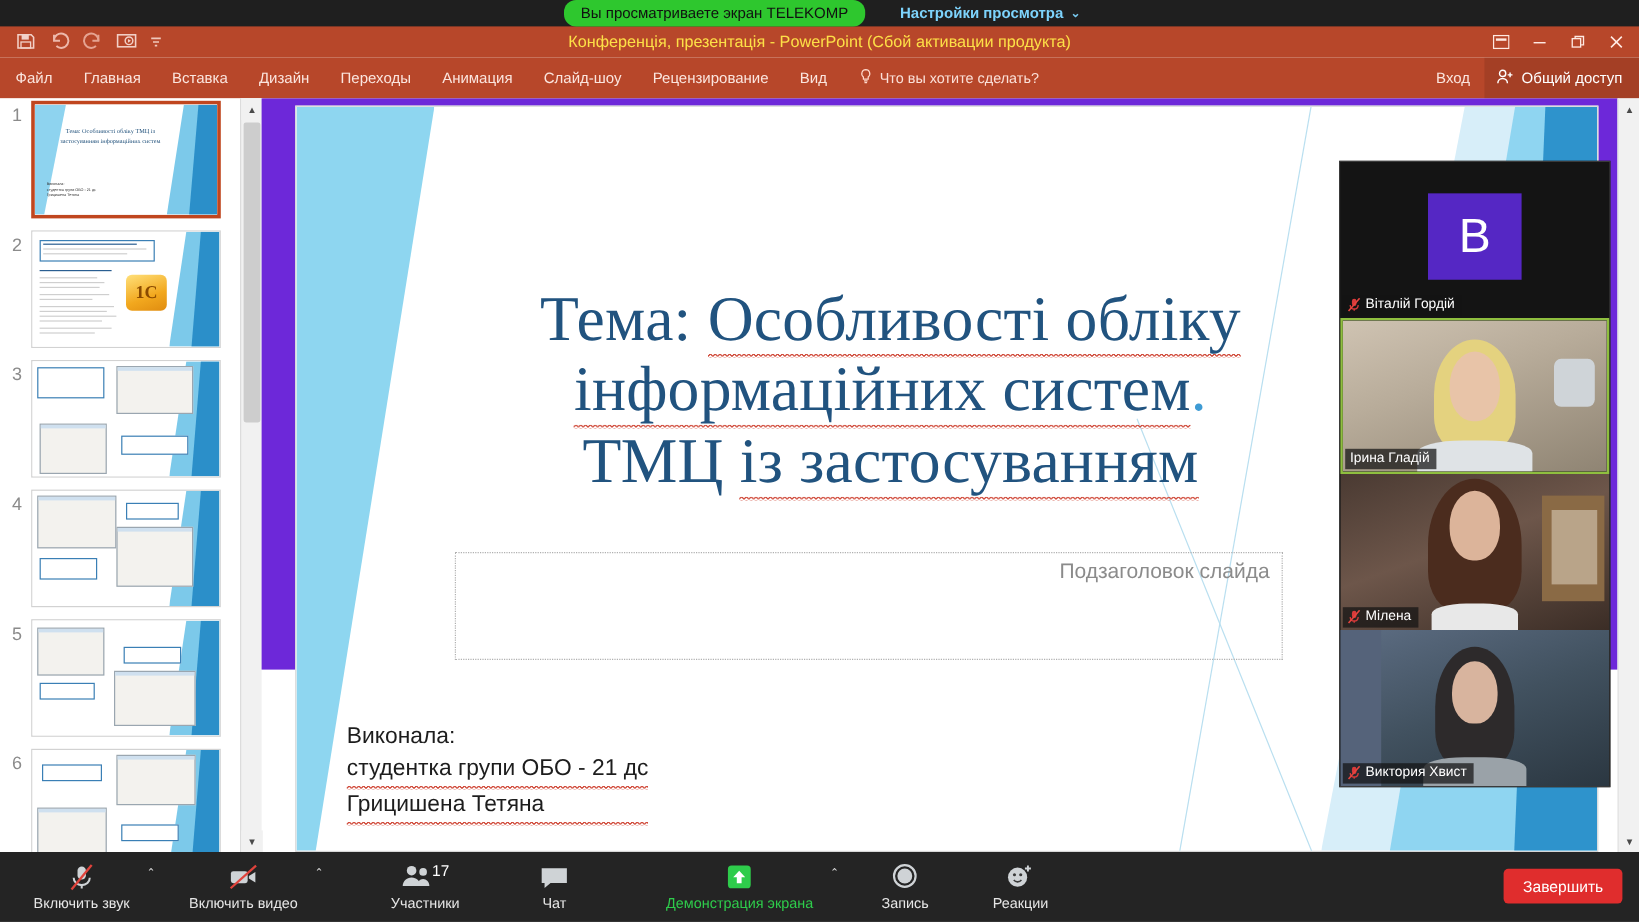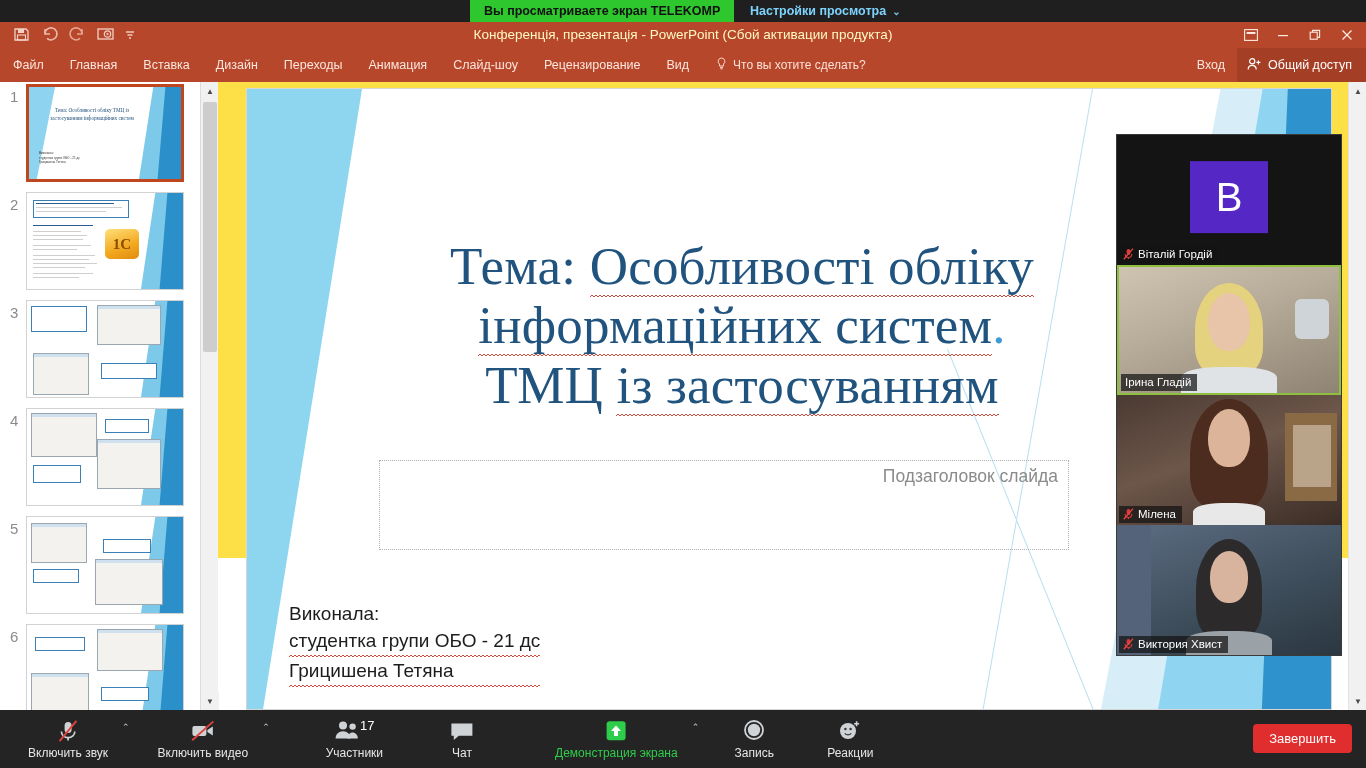--- a/index.html
+++ b/index.html
@@ -12,23 +12,24 @@
   #app { position: relative; width: 1366px; height: 768px; }
 
   
   .zoom-topbar {
     position: absolute; left: 0; top: 0; width: 1366px; height: 22px;
     background: #1f1f1f; z-index: 50;
   }
   .share-banner {
     position: absolute; left: 470px; top: 0; height: 22px;
     background: #2ec72e; color: #111;
-    font-size: 12.5px; font-weight: bold;
+    font-size: 12.5px; font-weight: normal;
     display: flex; align-items: center; padding: 0 14px;
     white-space: nowrap;
+    border-radius: 10px;
   }
   .view-options {
     position: absolute; left: 738px; top: 0; height: 22px;
     color: #7dd3fc; font-size: 12.5px; font-weight: bold;
     display: flex; align-items: center; gap: 6px; padding: 0 12px;
     white-space: nowrap;
   }
   .view-options .chev { font-size: 10px; opacity: .95; }
 
   
@@ -43,21 +44,21 @@
   .qat {
     position: absolute; left: 6px; top: 22px; height: 24px;
     display: flex; align-items: center; gap: 9px; padding-left: 6px;
   }
   .qat-ico {
     width: 19px; height: 19px; position: relative;
     opacity: .95; display: inline-block;
   }
   .ppt-title {
     position: absolute; left: 0; top: 27px; width: 1366px;
-    text-align: center; color: #fef9c3; font-size: 13.5px;
+    text-align: center; color: #fde047; font-size: 13.5px;
     white-space: nowrap;
   }
   .win-ctrls {
     position: absolute; right: 4px; top: 22px; height: 26px;
     display: flex; align-items: center; gap: 2px;
   }
   .win-btn {
     width: 30px; height: 26px; display: flex; align-items: center;
     justify-content: center; color: #ffe9e2;
   }
@@ -157,21 +158,21 @@
   .ts-up { top: 0; }
   .ts-down { bottom: 0; }
   .ts-thumb {
     position: absolute; left: 2px; top: 20px; width: 14px; height: 250px;
     background: #cdcdcd; border-radius: 2px;
   }
 
   
   .slide-area {
     position: absolute; left: 218px; top: 82px; width: 1130px; height: 476px;
-    background: #fde047;
+    background: #6d28d9;
   }
   .slide {
     position: absolute; left: 28px; top: 6px; width: 1086px; height: 622px;
     background: #ffffff; border: 1px solid #d6d6d6; overflow: hidden;
   }
   .wedge-left {
     position: absolute; left: 0; top: 0; width: 115px; height: 100%;
     background: #8ed6f0;
     clip-path: polygon(0 0, 100% 0, 14% 100%, 0 100%);
   }

